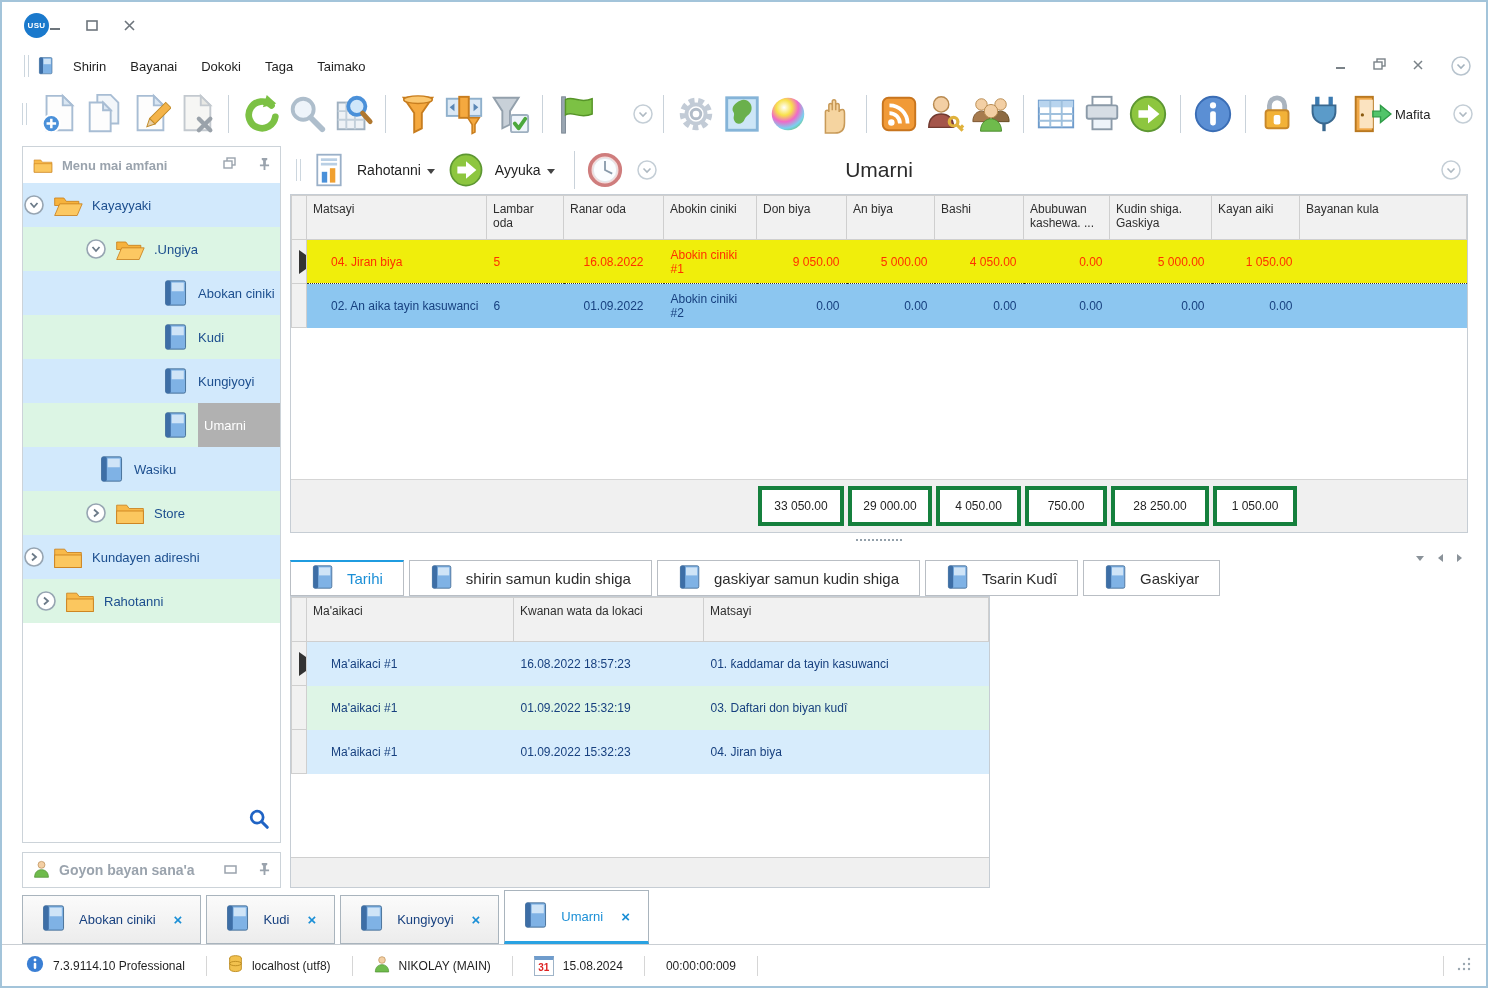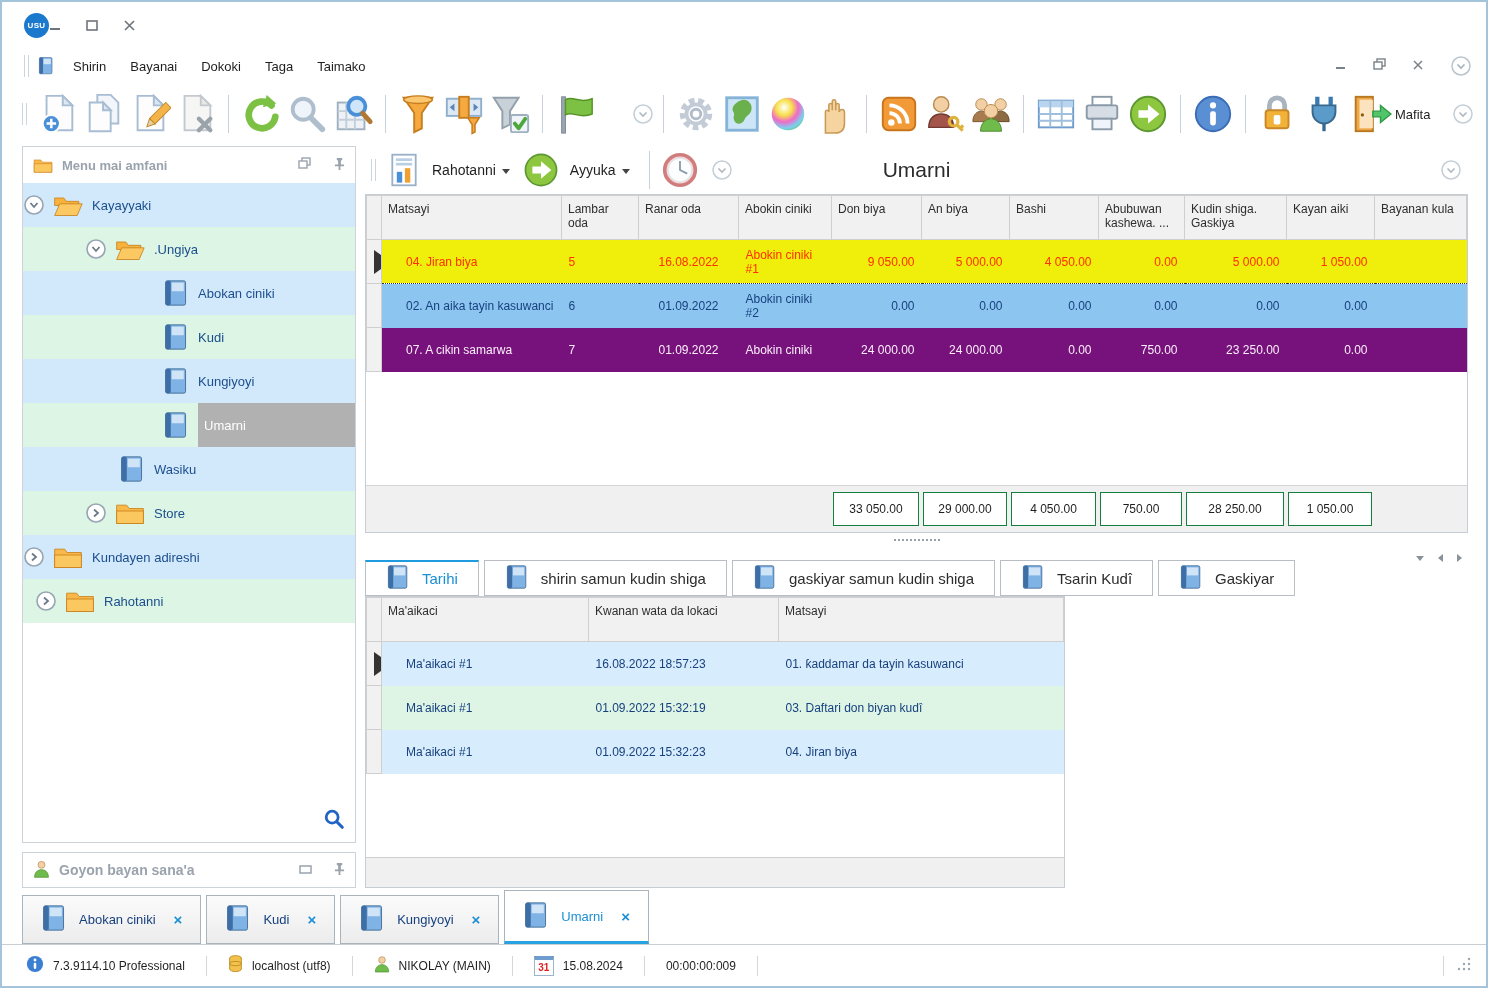--- a/index.html
+++ b/index.html
@@ -26,21 +26,21 @@
   .tbi svg { display:block; }
   .vsep { width:1px; height:38px; background:#c9d2da; margin:0 9px; }
   .chevcircle { width:22px; height:22px; }
   .mafita-label { font-size:13px; color:#1f1f1f; margin:0 6px 0 2px; }
   .tb-space { width:34px; }
 
   
   .content { flex:1; display:flex; padding:2px 18px 0 20px; gap:9px; min-height:0; }
 
   
-  .left-col { width:334px; flex:0 0 auto; display:flex; flex-direction:column; min-height:0; }
+  .left-col { width:259px; flex:0 0 auto; display:flex; flex-direction:column; min-height:0; }
   .tree-panel { flex:1; border:1px solid #ccd3d9; display:flex; flex-direction:column; min-height:0; background:#fff; }
   .side-head { height:36px; display:flex; align-items:center; gap:9px; padding:0 10px; color:#9aa3ad; font-weight:bold; font-size:13px; flex:0 0 auto; }
   .side-head .hico { display:flex; }
   .side-head .sp { flex:1; }
   .trow { height:44px; display:flex; align-items:center; font-size:13px; color:#1c4e8e; flex:0 0 auto; }
   .trow.blue { background:#d2e9fc; } .trow.green { background:#dcf5e4; }
   .texp { width:22px; height:22px; margin-right:8px; flex:0 0 auto; }
   .tico { margin-right:9px; display:flex; flex:0 0 auto; }
   .tlabel { white-space:nowrap; }
   .tlabel.selected { background:#b1b1b1; color:#fff; align-self:stretch; display:flex; align-items:center; flex:1; padding-left:6px; }
@@ -62,21 +62,21 @@
   table.grid th { background:#f1f1f1; border:1px solid #cfcfcf; font-weight:normal; text-align:left; padding:6px 6px 2px 6px; height:44px; vertical-align:top; color:#2e2e2e; }
   table.grid td { padding:4px 7px; height:44px; overflow:hidden; }
   td.sel, th.sel { background:#f1f1f1; border:1px solid #cfcfcf; padding:0; text-align:center; }
   .rowmark { width:0; height:0; border-top:5px solid transparent; border-bottom:5px solid transparent; border-left:7px solid #333; margin:0 auto; }
   .num { text-align:right; }
   tr.ryellow td.c { background:#f0ee0b; color:#ff2f00; border-top:1px dotted #333; border-bottom:1px dotted #333; }
   tr.rblue td.c { background:#8cc6f0; color:#17407f; }
   tr.rpurple td.c { background:#77117b; color:#fbeffb; }
   .grid-filler { flex:1; }
   .totals-strip { background:#f0f0f0; border-top:1px solid #d5d5d5; padding:4px 0; flex:0 0 auto; }
-  .tbox { border:1px solid #15803d; background:#fff; text-align:center; padding:9px 2px; font-size:12px; color:#1f1f1f; }
+  .tbox { border:4px solid #15803d; background:#fff; text-align:center; padding:9px 2px; font-size:12px; color:#1f1f1f; }
 
   .hsplit { height:13px; display:flex; align-items:center; justify-content:center; flex:0 0 auto; }
   .hsplit .dots { width:46px; border-top:2px dotted #93a0aa; }
 
   .detail-tabs { height:50px; display:flex; align-items:flex-end; position:relative; overflow:hidden; flex:0 0 auto; padding-right:70px; }
   .dtab { height:36px; display:flex; align-items:center; gap:12px; padding:0 20px; border:1px solid #b9bec4; background:#fff; font-size:15px; color:#2c2c2c; margin-right:5px; white-space:nowrap; flex:0 0 auto; }
   .dtab.active { border-top:2px solid #1f9ce0; color:#1b8fd6; }
   .tab-arrows { position:absolute; right:6px; top:8px; display:flex; gap:14px; align-items:center; }
   .tri-d { width:0; height:0; border-left:4px solid transparent; border-right:4px solid transparent; border-top:5px solid #8a9299; }
   .tri-l { width:0; height:0; border-top:4px solid transparent; border-bottom:4px solid transparent; border-right:5px solid #8a9299; }
@@ -448,21 +448,21 @@
         <div class="trow green" style="padding-left:140px">
           <span class="tico">
               <svg width="26" height="28" viewBox="0 0 30 32">
                 <rect x="3" y="2" width="23" height="28" rx="2" fill="#7fb2e5" stroke="#3c668f"></rect>
                 <rect x="3" y="2" width="6" height="28" rx="2" fill="#3d6ea6"></rect>
                 <rect x="10" y="4" width="14" height="10" fill="#cfe4f7"></rect>
               </svg>
             </span>
           <span class="tlabel selected">Umarni</span>
         </div>
-        <div class="trow blue" style="padding-left:96px">
+        <div class="trow blue" style="padding-left:76px">
           <span class="tico">
               <svg width="26" height="28" viewBox="0 0 30 32">
                 <rect x="3" y="2" width="23" height="28" rx="2" fill="#7fb2e5" stroke="#3c668f"></rect>
                 <rect x="3" y="2" width="6" height="28" rx="2" fill="#3d6ea6"></rect>
                 <rect x="10" y="4" width="14" height="10" fill="#cfe4f7"></rect>
               </svg>
             </span>
           <span class="tlabel">Wasiku</span>
         </div>
         <div class="trow green" style="padding-left:62px">
@@ -620,34 +620,20 @@
             <td class="c" style="text-align:center">01.09.2022</td>
             <td class="c">Abokin ciniki #2</td>
             <td class="c num">0.00</td>
             <td class="c num">0.00</td>
             <td class="c num">0.00</td>
             <td class="c num">0.00</td>
             <td class="c num">0.00</td>
             <td class="c num">0.00</td>
             <td class="c"></td>
           </tr>
-          <tr class="rpurple">
-            <td class="sel"></td>
-            <td class="c" style="padding-left:24px">07. A cikin samarwa</td>
-            <td class="c">7</td>
-            <td class="c" style="text-align:center">01.09.2022</td>
-            <td class="c">Abokin ciniki</td>
-            <td class="c num">24 000.00</td>
-            <td class="c num">24 000.00</td>
-            <td class="c num">0.00</td>
-            <td class="c num">750.00</td>
-            <td class="c num">23 250.00</td>
-            <td class="c num">0.00</td>
-            <td class="c"></td>
-          </tr>
         </tbody>
           </table>
         <div class="grid-filler"></div>
         <div class="totals-strip">
           <table class="grid" style="table-layout:fixed;width:100%">
             <colgroup>
                 <col style="width:15px">
                 <col style="width:180px">
                 <col style="width:77px">
                 <col style="width:100px">

